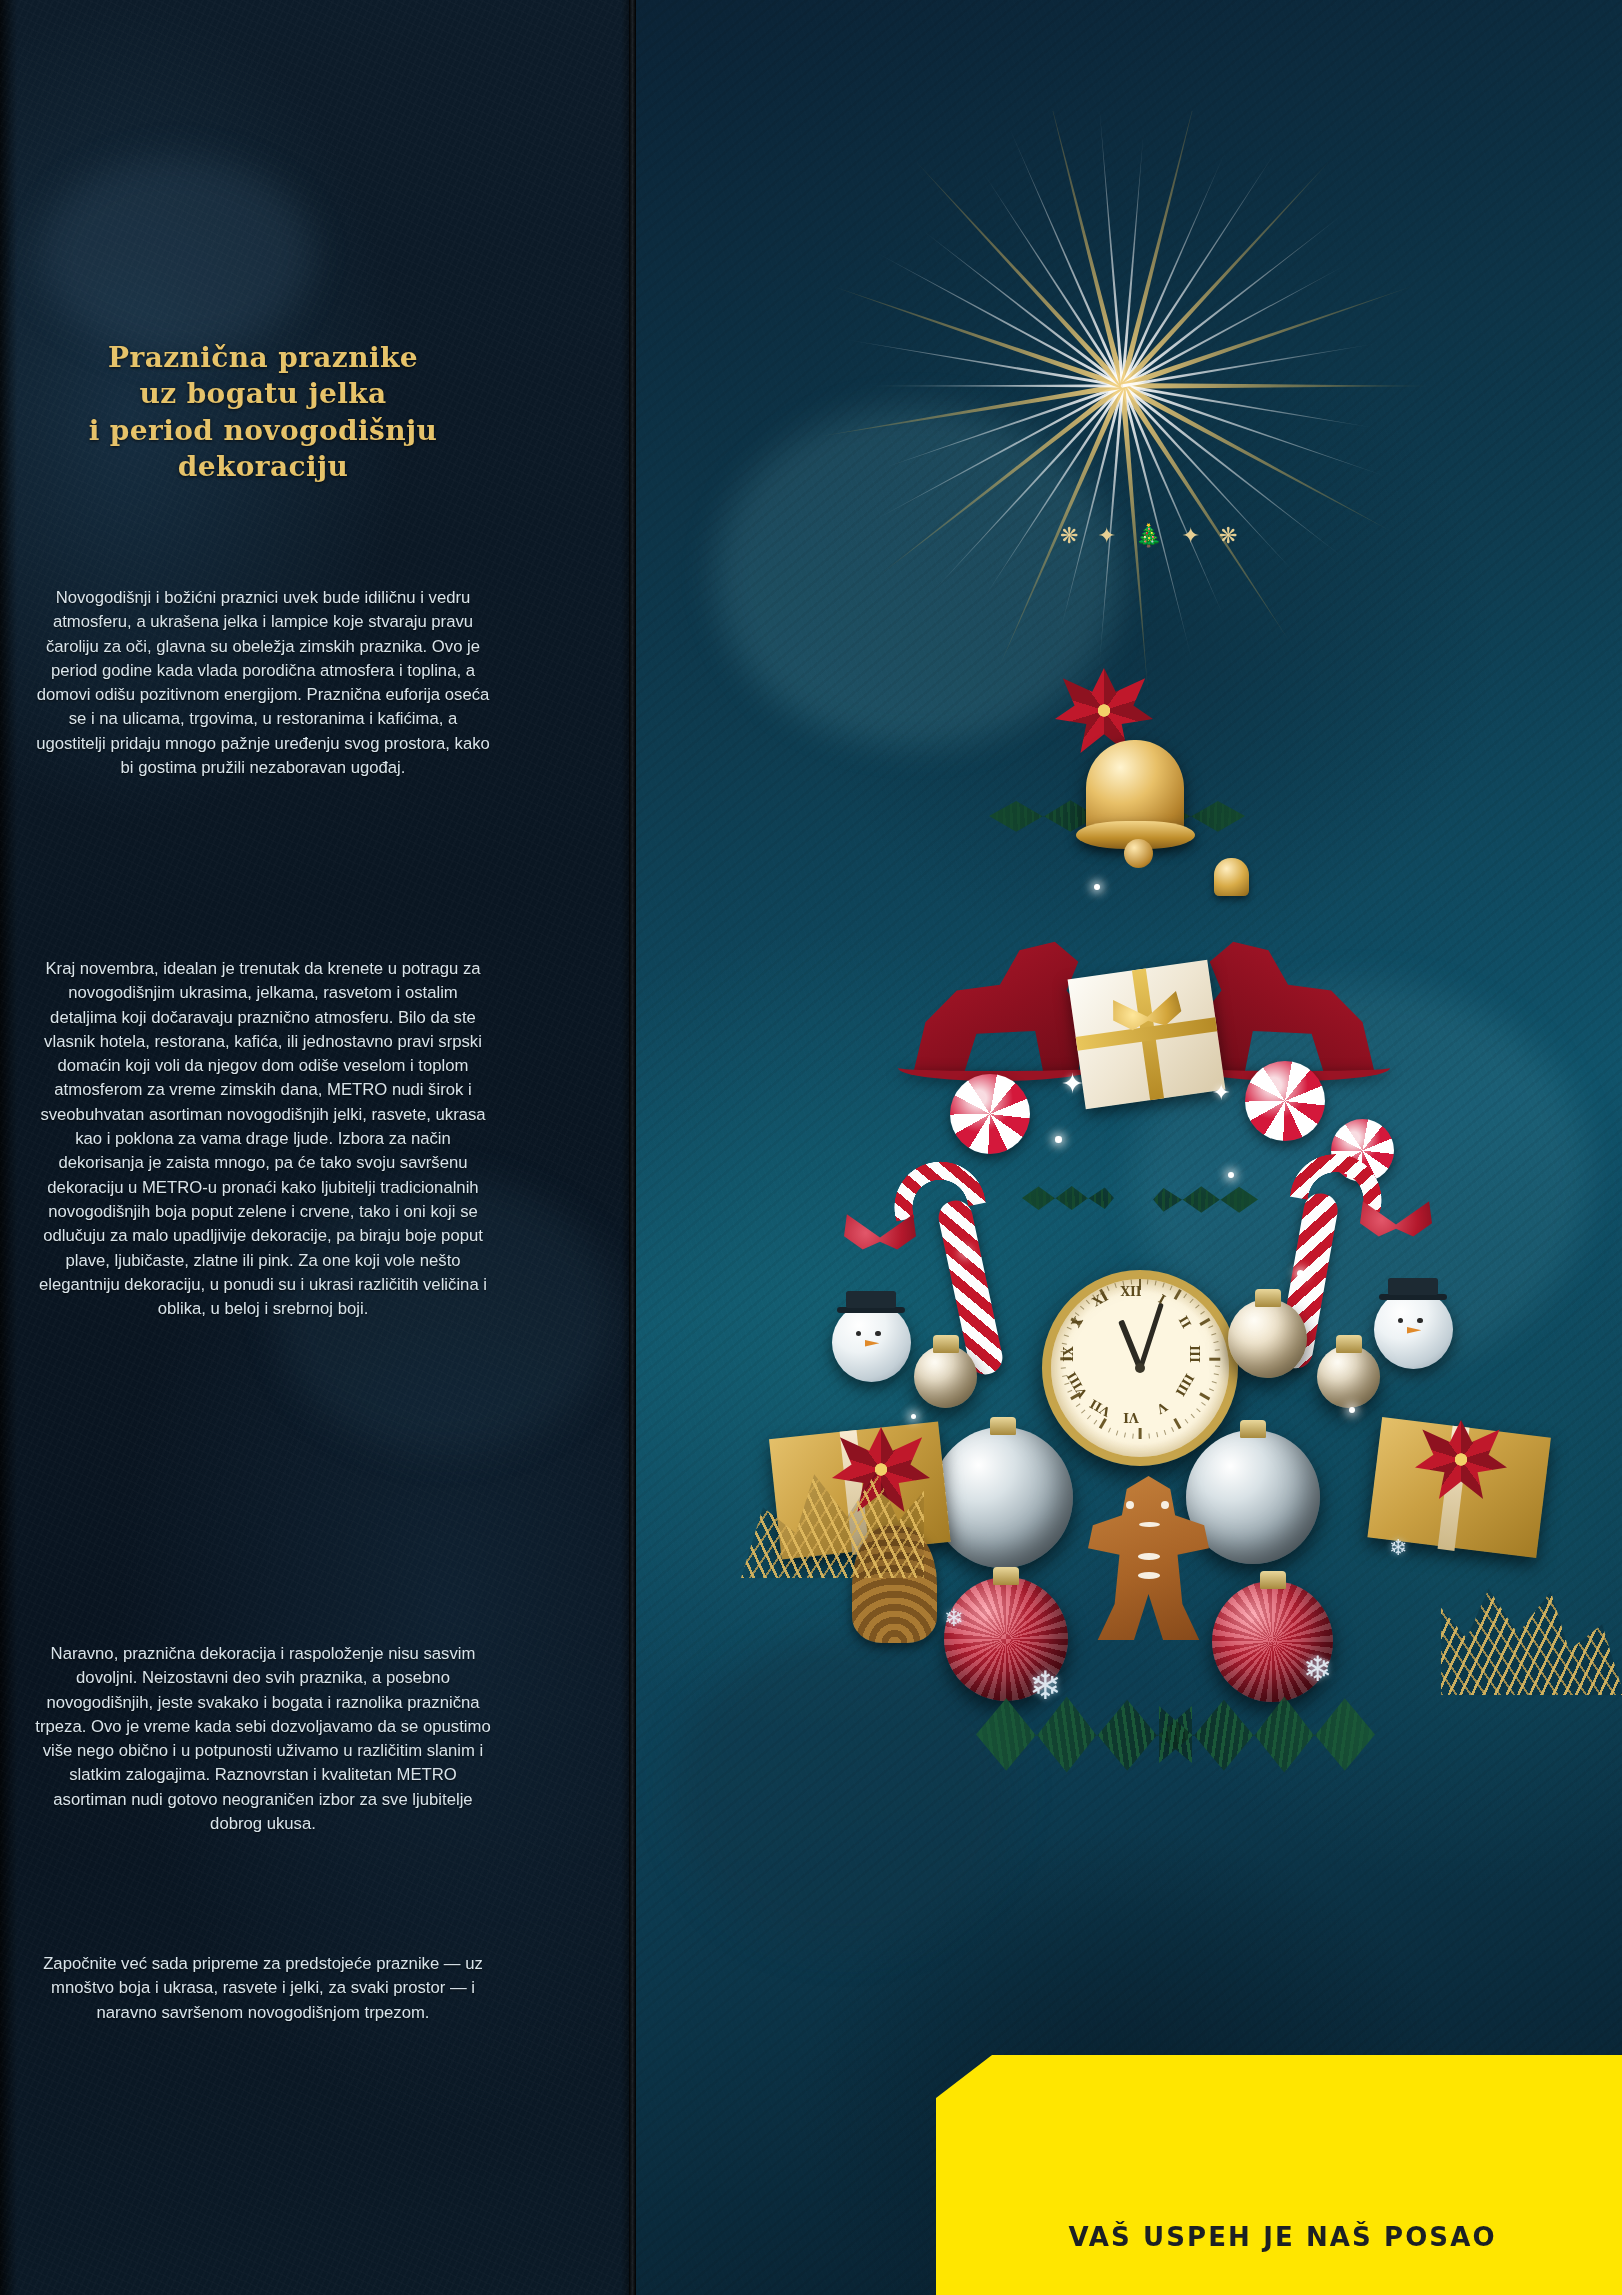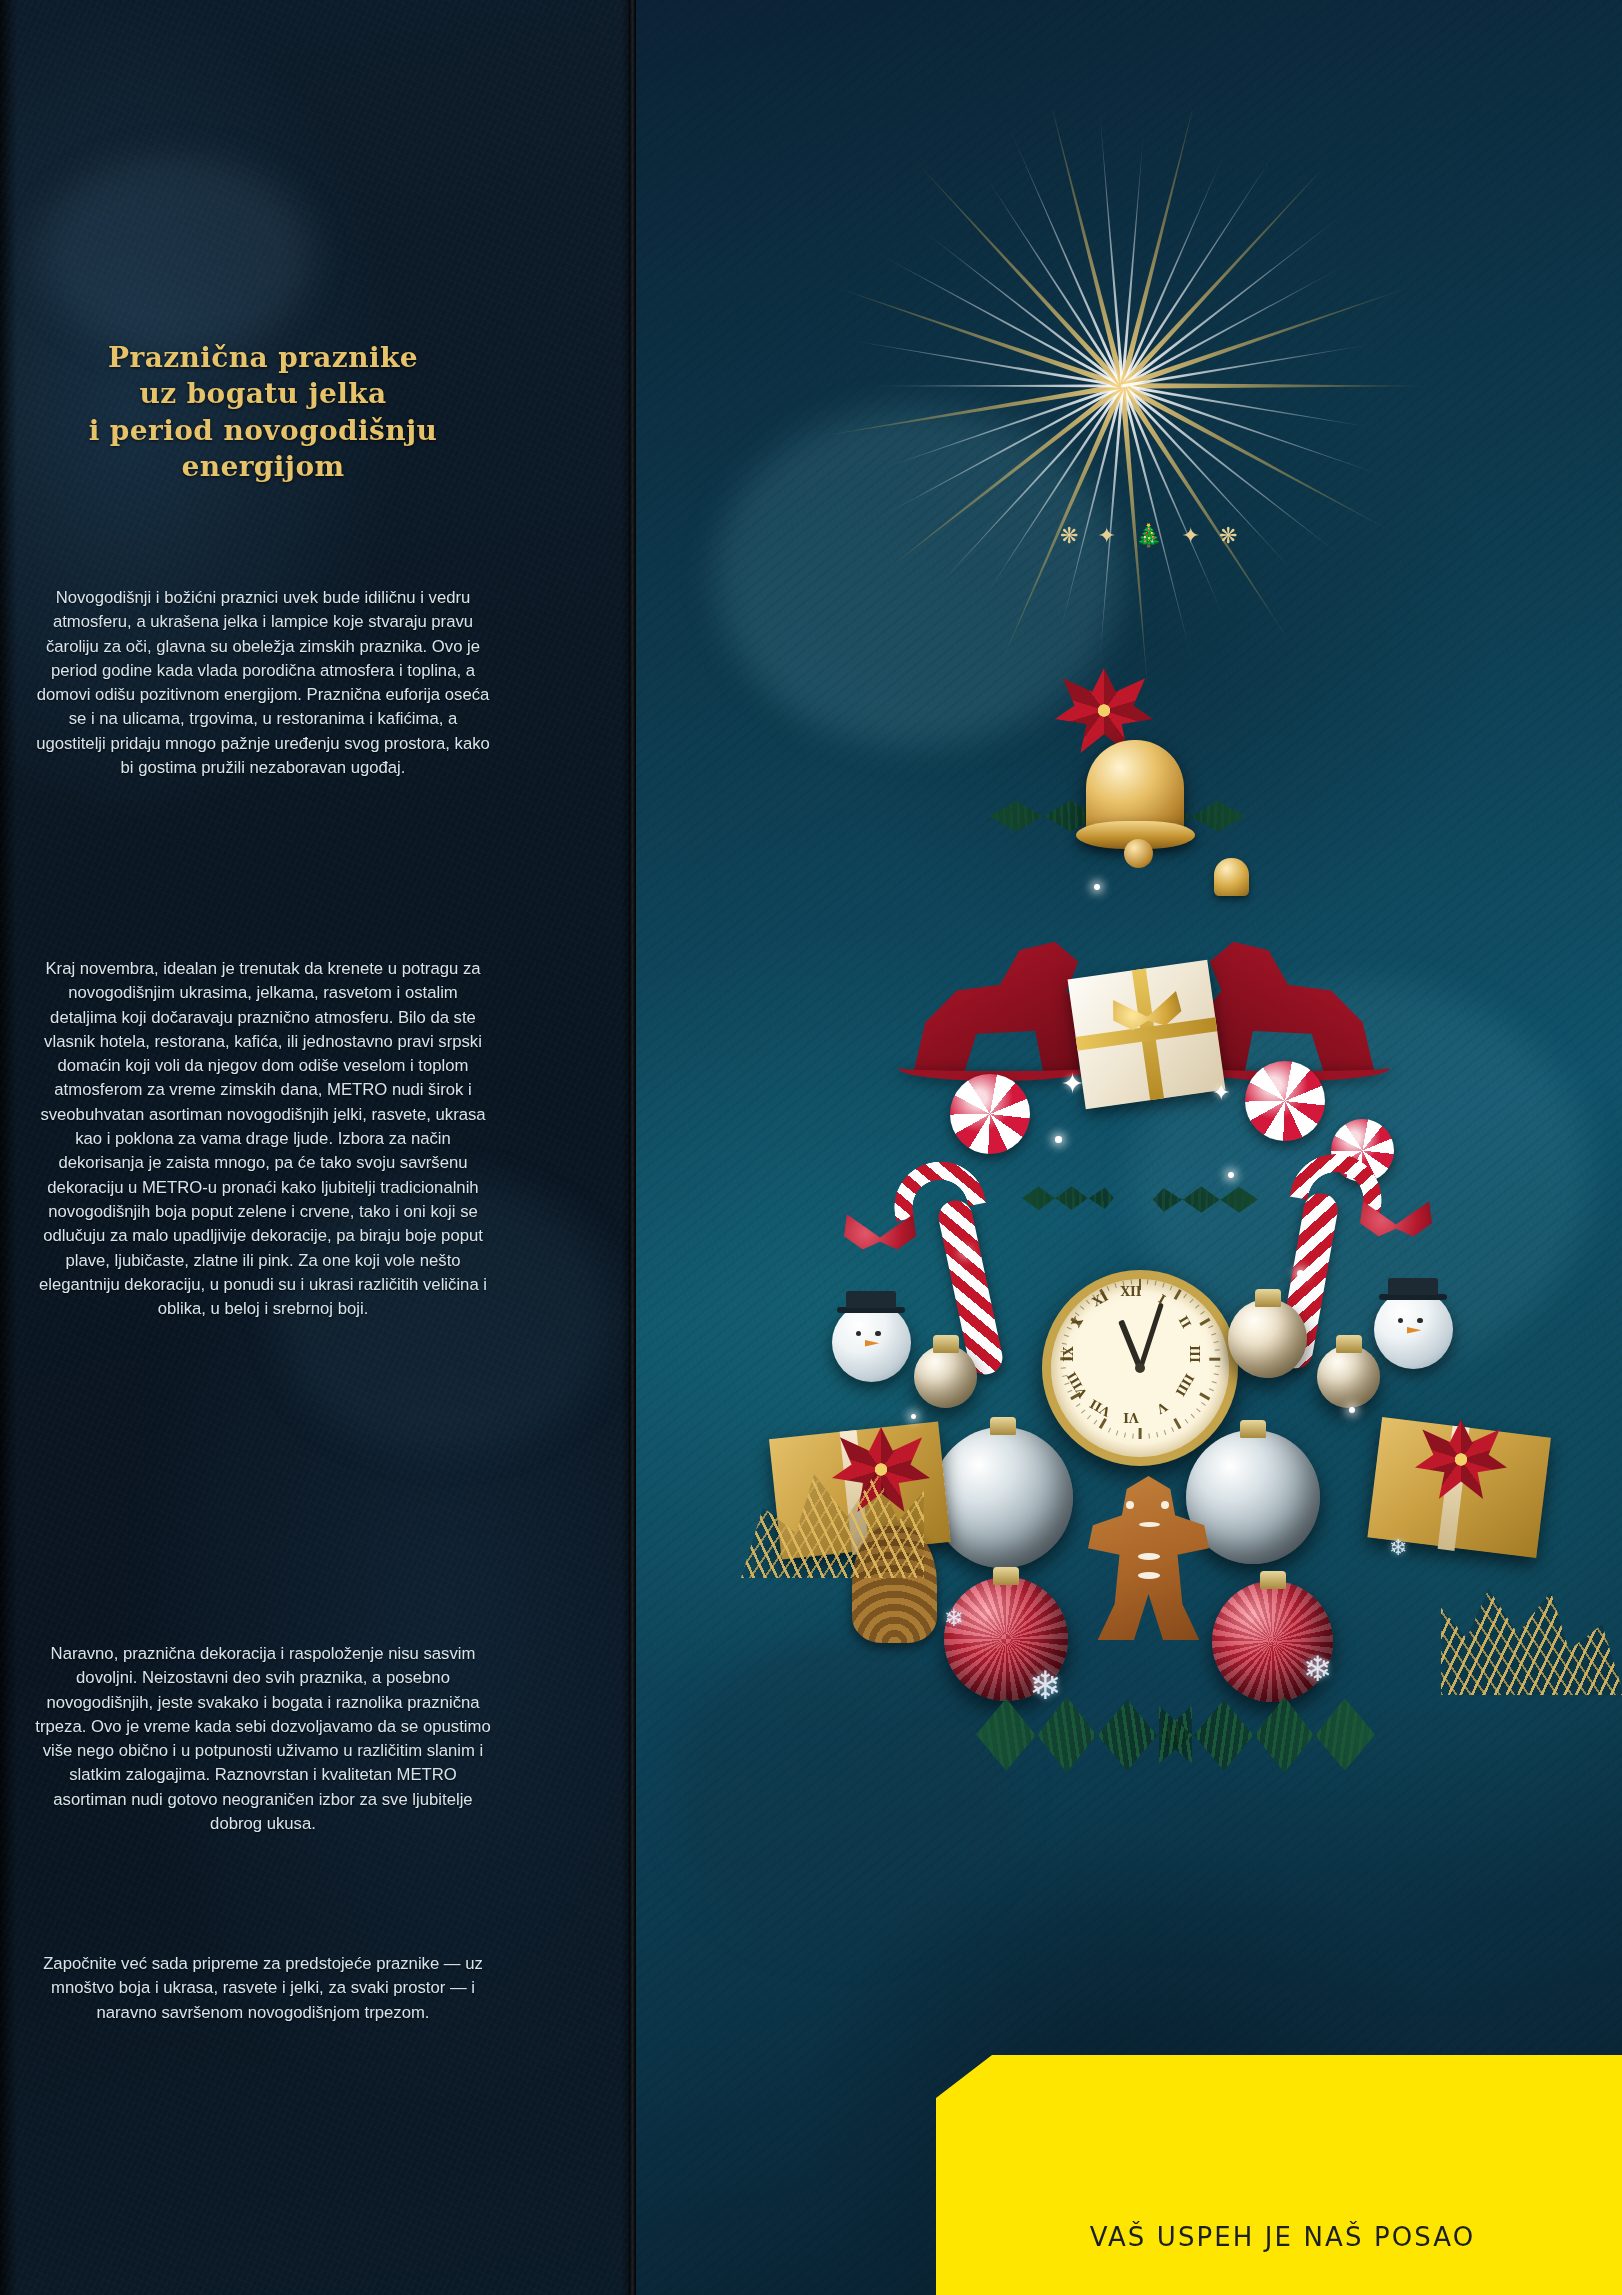--- a/index.html
+++ b/index.html
@@ -371,42 +371,42 @@
     font-stretch: condensed;
     transform: scaleY(1.12);
   }
   .metro-slogan {
     position: absolute;
     left: 962px; top: 2222px;
     width: 641px;
     text-align: center;
     color: #1c2024;
     font-family: "DejaVu Sans", sans-serif;
-    font-weight: 400;
+    font-weight: 700;
     font-size: 26px;
     letter-spacing: 2.1px;
   }
 </style>
 </head>
 <body>
 
 <div id="page">
 
   <div class="left-panel">
     <div class="panel-edge l"></div>
     <div class="panel-edge r"></div>
     <div class="grunge" style="left:39px; top:157px; width:275px; height:196px; background:rgba(60,92,116,0.22);"></div>
     <div class="grunge" style="left:275px; top:1178px; width:340px; height:275px; background:rgba(40,72,96,0.18);"></div>
   </div>
 
   <div class="headline">
     <div>Praznična praznike</div>
     <div>uz bogatu jelka</div>
     <div>i period novogodišnju</div>
-    <div>energijom</div>
+    <div>dekoraciju</div>
   </div>
 
   <p class="body-col p1">Novogodišnji i božićni praznici uvek bude idiličnu i vedru atmosferu, a ukrašena jelka i lampice koje stvaraju pravu čaroliju za oči, glavna su obeležja zimskih praznika. Ovo je period godine kada vlada porodična atmosfera i toplina, a domovi odišu pozitivnom energijom. Praznična euforija oseća se i na ulicama, trgovima, u restoranima i kafićima, a ugostitelji pridaju mnogo pažnje uređenju svog prostora, kako bi gostima pružili nezaboravan ugođaj.</p>
   <p class="body-col p2">Kraj novembra, idealan je trenutak da krenete u potragu za novogodišnjim ukrasima, jelkama, rasvetom i ostalim detaljima koji dočaravaju praznično atmosferu. Bilo da ste vlasnik hotela, restorana, kafića, ili jednostavno pravi srpski domaćin koji voli da njegov dom odiše veselom i toplom atmosferom za vreme zimskih dana, METRO nudi širok i sveobuhvatan asortiman novogodišnjih jelki, rasvete, ukrasa kao i poklona za vama drage ljude. Izbora za način dekorisanja je zaista mnogo, pa će tako svoju savršenu dekoraciju u METRO-u pronaći kako ljubitelji tradicionalnih novogodišnjih boja poput zelene i crvene, tako i oni koji se odlučuju za malo upadljivije dekoracije, pa biraju boje poput plave, ljubičaste, zlatne ili pink. Za one koji vole nešto elegantniju dekoraciju, u ponudi su i ukrasi različitih veličina i oblika, u beloj i srebrnoj boji.</p>
   <p class="body-col p3">Naravno, praznična dekoracija i raspoloženje nisu sasvim dovoljni. Neizostavni deo svih praznika, a posebno novogodišnjih, jeste svakako i bogata i raznolika praznična trpeza. Ovo je vreme kada sebi dozvoljavamo da se opustimo više nego obično i u potpunosti uživamo u različitim slanim i slatkim zalogajima. Raznovrstan i kvalitetan METRO asortiman nudi gotovo neograničen izbor za sve ljubitelje dobrog ukusa.</p>
   <p class="body-col p4">Započnite već sada pripreme za predstojeće praznike — uz mnoštvo boja i ukrasa, rasvete i jelki, za svaki prostor — i naravno savršenom novogodišnjom trpezom.</p>
 
   <div class="fold"></div>
 
   <div class="right-panel">

